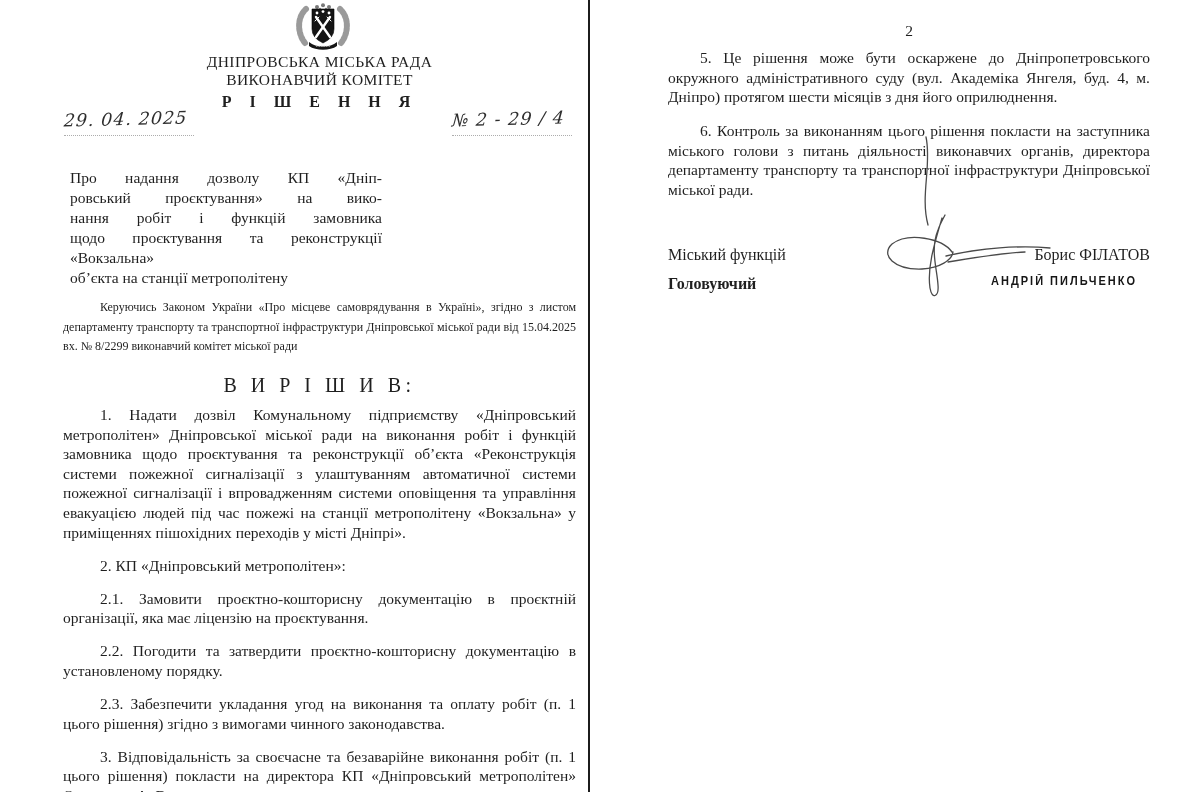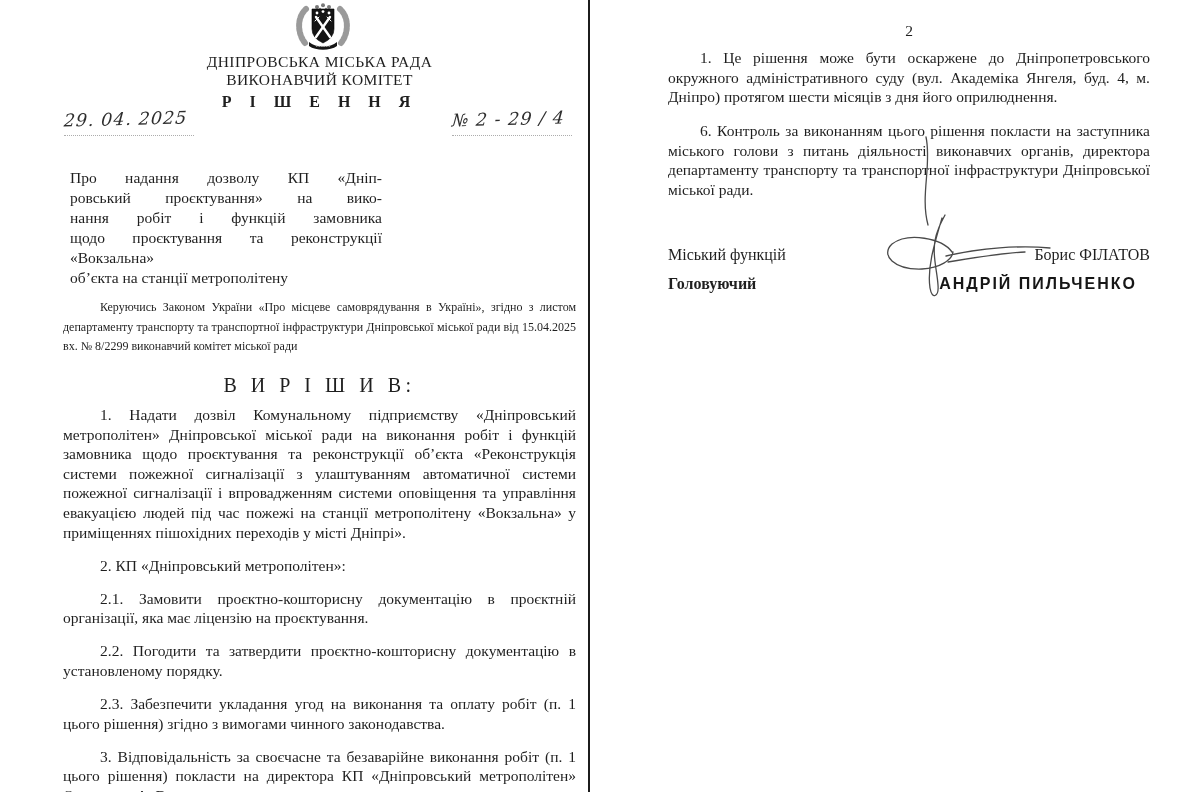--- a/index.html
+++ b/index.html
@@ -44,21 +44,21 @@
 
   
   .pagenum { position:absolute; left:78px; top:22px; width:482px; text-align:center; font-size:15.5px; }
   .items-2 { position:absolute; left:78px; top:48px; width:482px; }
   .items-2 p { text-indent:32px; margin-bottom:14.5px; }
   .sig-role-1 { position:absolute; left:78px; top:246px; font-size:16px; }
   .sig-role-2 { position:absolute; left:78px; top:275px; font-size:16px; font-weight:bold; }
   .sig-name-1 { position:absolute; right:27px; top:246px; font-size:16px; }
   .sig-name-2 {
     position:absolute; right:40px; top:275px;
-    font-family:"Liberation Sans", sans-serif; font-weight:bold; font-size:16px;
+    font-family:"Liberation Sans", sans-serif; font-weight:bold; font-size:11px;
     letter-spacing:2px; color:#161616; transform:scaleY(1.08);
   }
   .signature-svg { position:absolute; left:290px; top:100px; width:190px; height:215px; }
 </style>
 </head>
 <body>
 
 <div class="canvas">
 
   <div class="page page-left">
@@ -120,21 +120,21 @@
     </div>
   </div>
 
   <div class="divider"></div>
 
   <div class="page page-right">
 
     <div class="pagenum">2</div>
 
     <div class="items-2">
-      <p>1. Це рішення може бути оскаржене до Дніпропетровського окружного адміністративного суду (вул. Академіка Янгеля, буд. 4, м. Дніпро) протягом шести місяців з дня його оприлюднення.</p>
+      <p>5. Це рішення може бути оскаржене до Дніпропетровського окружного адміністративного суду (вул. Академіка Янгеля, буд. 4, м. Дніпро) протягом шести місяців з дня його оприлюднення.</p>
       <p>6. Контроль за виконанням цього рішення покласти на заступника міського голови з питань діяльності виконавчих органів, директора департаменту транспорту та транспортної інфраструктури Дніпровської міської ради.</p>
     </div>
 
     <svg class="signature-svg" viewBox="0 0 190 215">
       <g fill="none" stroke="#4a4a4a" stroke-width="1.3" stroke-linecap="round">
         <path d="M46,37 C52,65 40,95 48,125"></path>
         <path d="M72,152 C62,138 28,132 12,144 C0,155 14,170 42,169 C60,168 72,160 73,152"></path>
         <path d="M62,118 C54,145 47,168 50,188 C52,200 59,197 58,185 C57,168 50,150 58,130 C60,124 63,119 65,115"></path>
         <path d="M66,156 C100,148 140,145 170,148"></path>
         <path d="M68,162 C98,157 122,153 145,152"></path>

